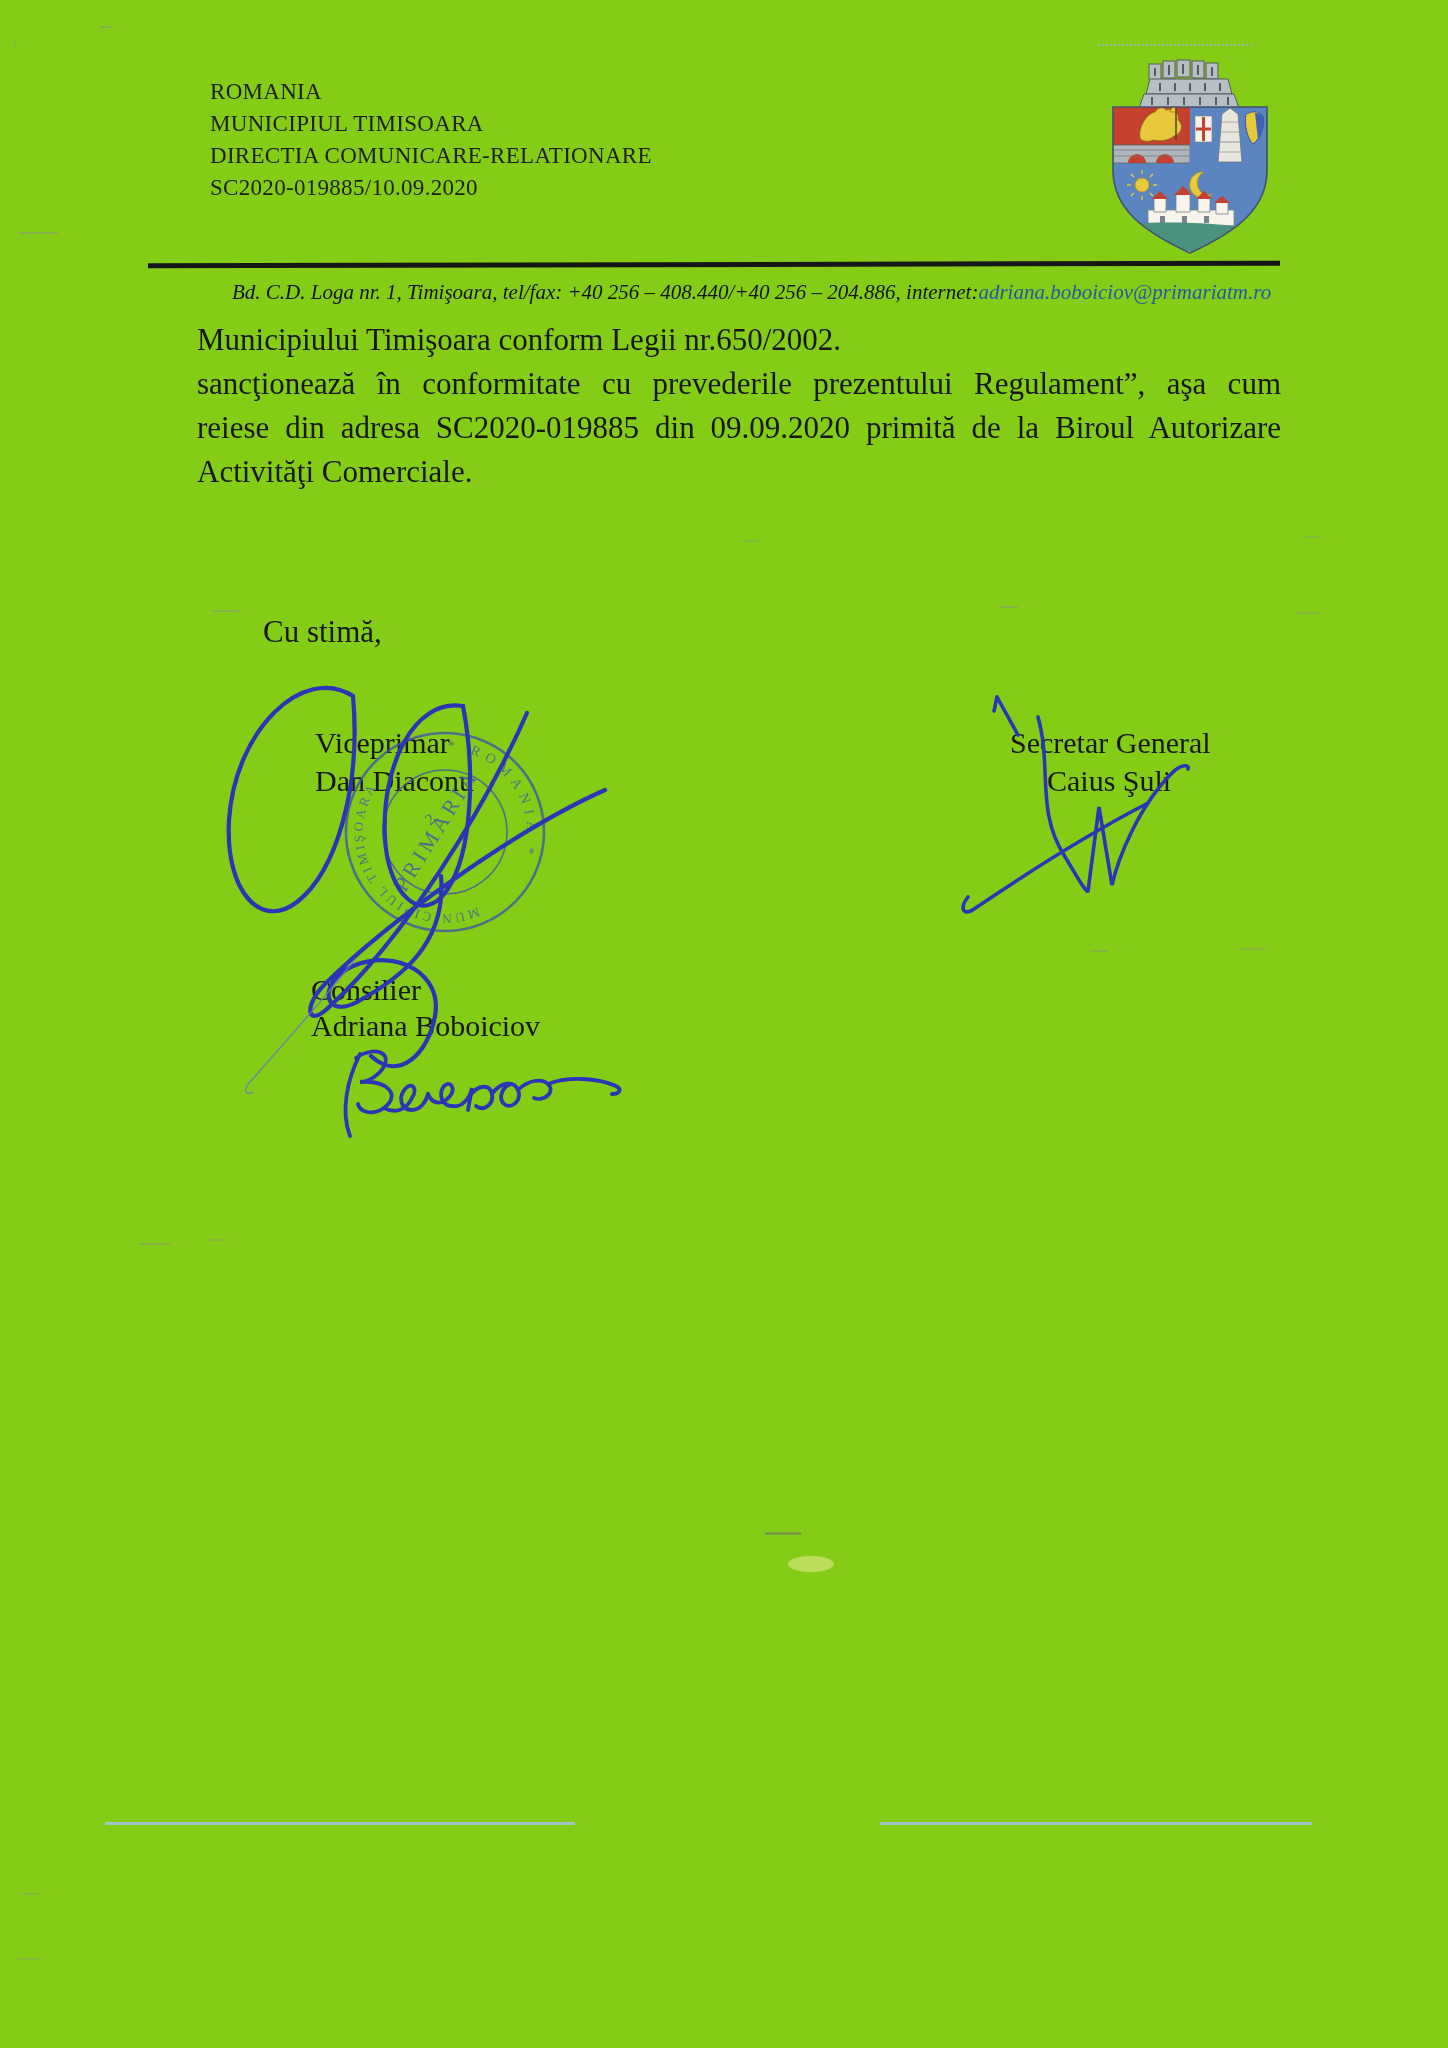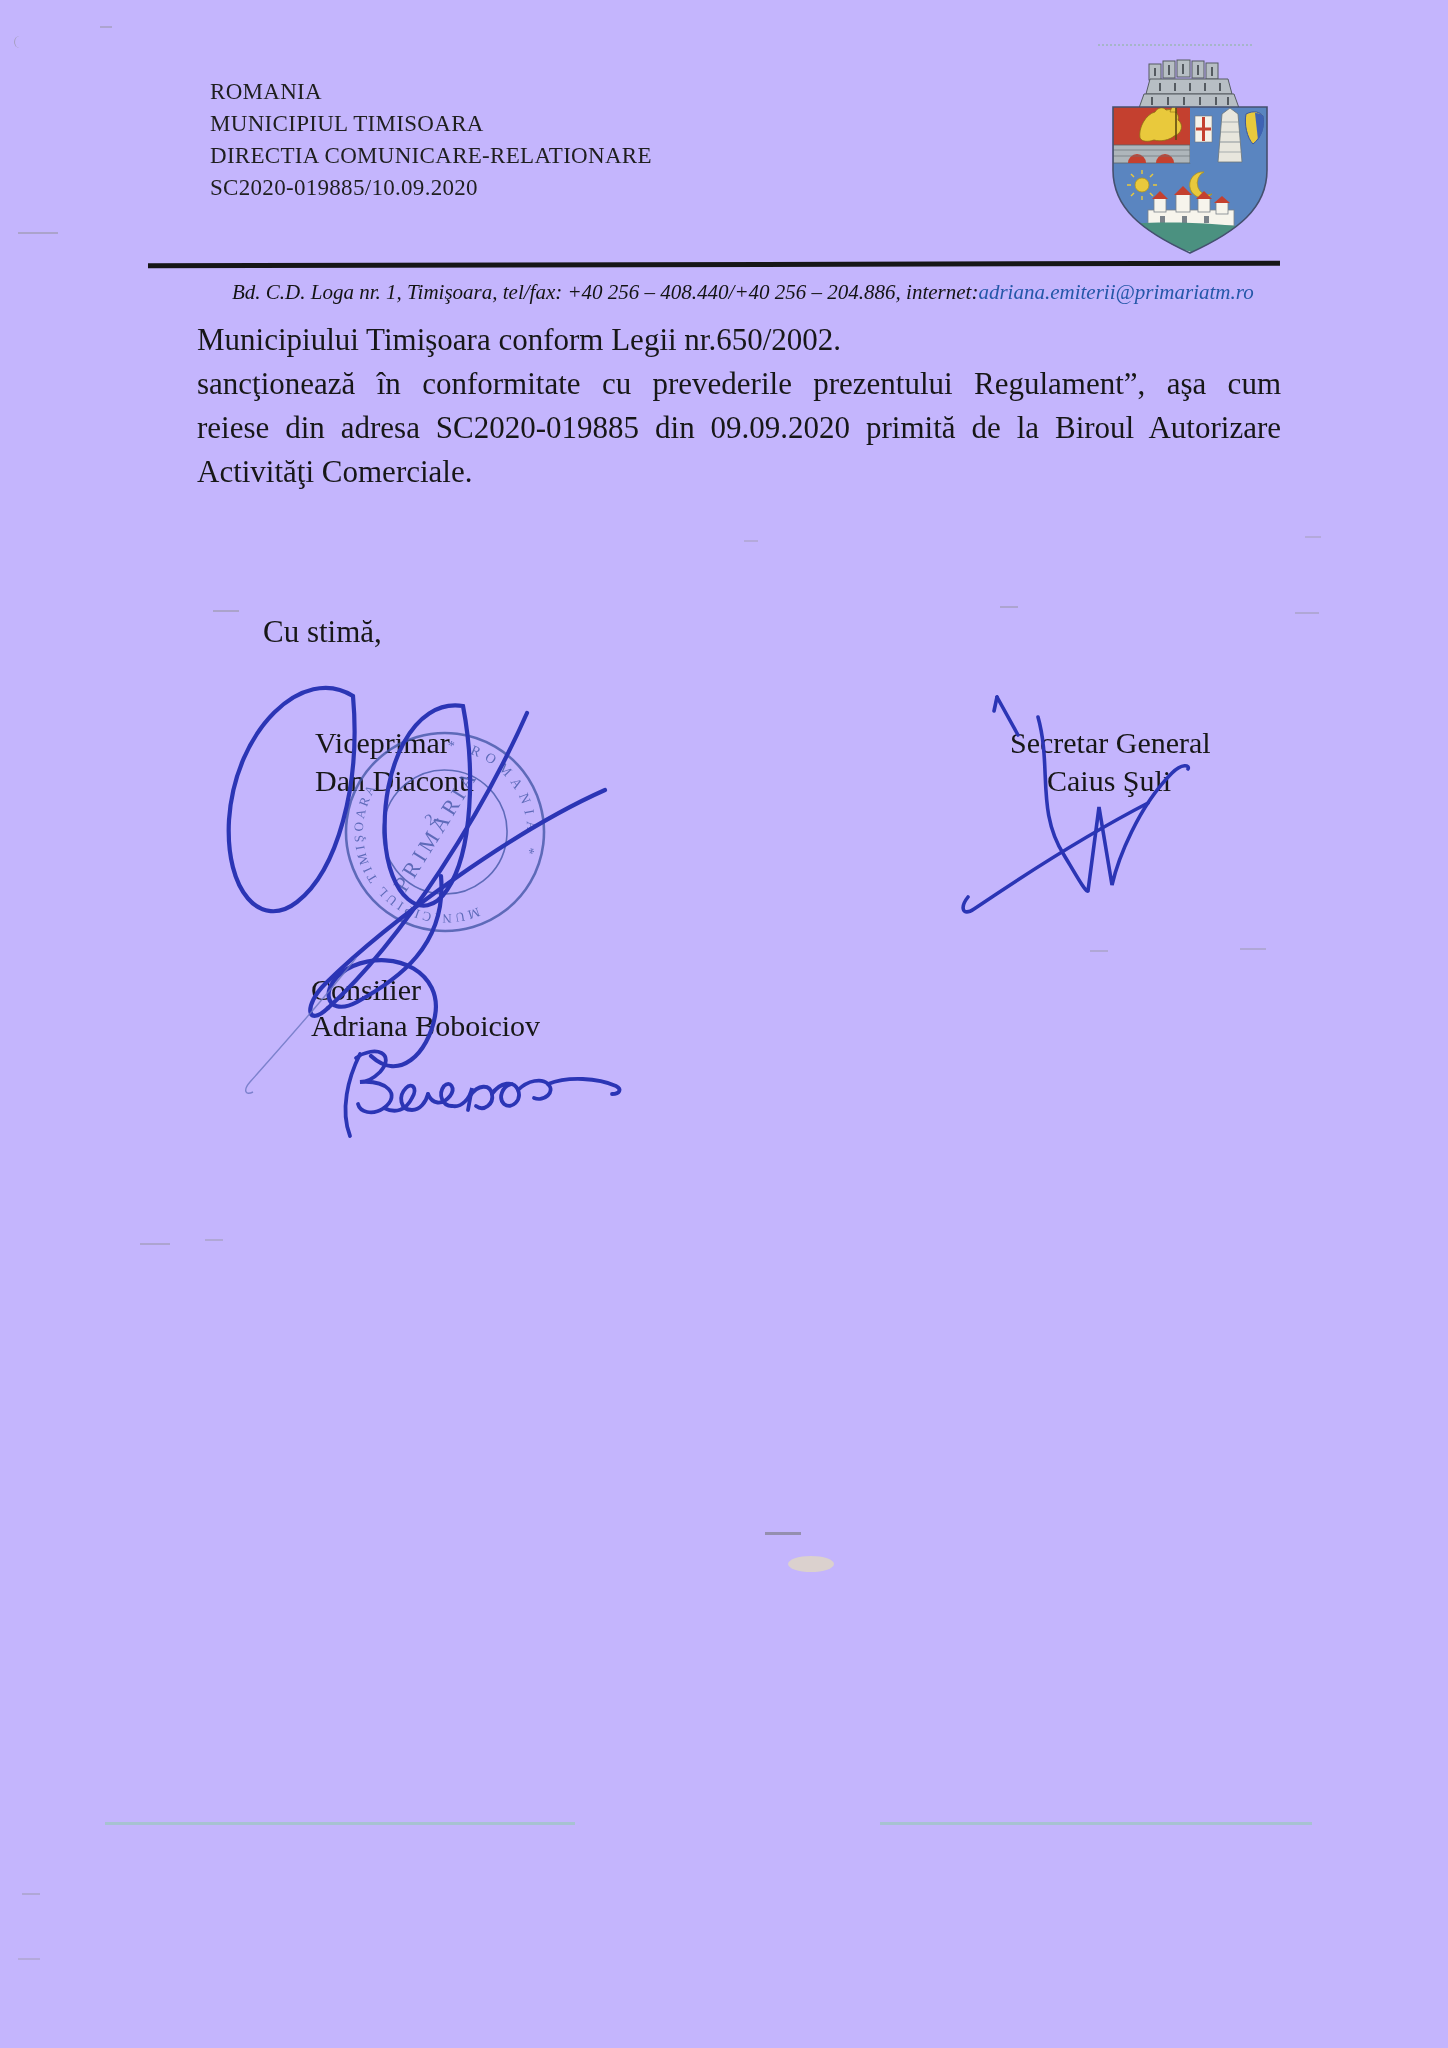--- a/index.html
+++ b/index.html
@@ -1,19 +1,19 @@
 <!DOCTYPE html>
 <html><head>
 <meta charset="utf-8">
 <style>
   html,body{margin:0;padding:0;background:#e8e8e8;}
   .page{
     position:relative;
     width:1448px;height:2048px;
-    background:#c4b5fd;
+    background:#84cc16;
     overflow:hidden;
     font-family:"Liberation Serif", serif;
     color:#1f1f1f;
   }
   
   .letterhead{
     position:absolute;left:210px;top:76px;
     font-size:23px;line-height:32px;letter-spacing:.3px;
     white-space:nowrap;
   }
@@ -160,21 +160,21 @@
 
         <path d="M13,176 C45,170 120,172 167,180 L167,210 L13,210 Z" fill="#4b9180"></path>
         <path d="M13,186 C50,196 70,198 90,203" stroke="#eef4f0" stroke-width="3" fill="none"></path>
       </g>
       <path d="M13,57 H167 V120 C167,158 138,181 90,203 C42,181 13,158 13,120 Z" fill="none" stroke="#45506f" stroke-width="1.6"></path>
     </g>
   </svg>
 
   <div class="rule"></div>
 
-  <div class="contact"><span>Bd. C.D. Loga nr. 1, Timişoara, tel/fax: +40 256 – 408.440/+40 256 – 204.886, internet:</span><a href="#" class="email">adriana.emiterii@primariatm.ro</a></div>
+  <div class="contact"><span>Bd. C.D. Loga nr. 1, Timişoara, tel/fax: +40 256 – 408.440/+40 256 – 204.886, internet:</span><a href="#" class="email">adriana.boboiciov@primariatm.ro</a></div>
 
   <div class="bodytext">
     <div class="bline">Municipiului Timişoara conform Legii nr.650/2002.</div>
     <div class="bline just">sancţionează în conformitate cu prevederile prezentului Regulament”,  aşa cum</div>
     <div class="bline just">reiese din adresa SC2020-019885 din 09.09.2020 primită de la Biroul Autorizare</div>
     <div class="bline">Activităţi Comerciale.</div>
   </div>
 
   <div class="closing">Cu stimă,</div>
 

